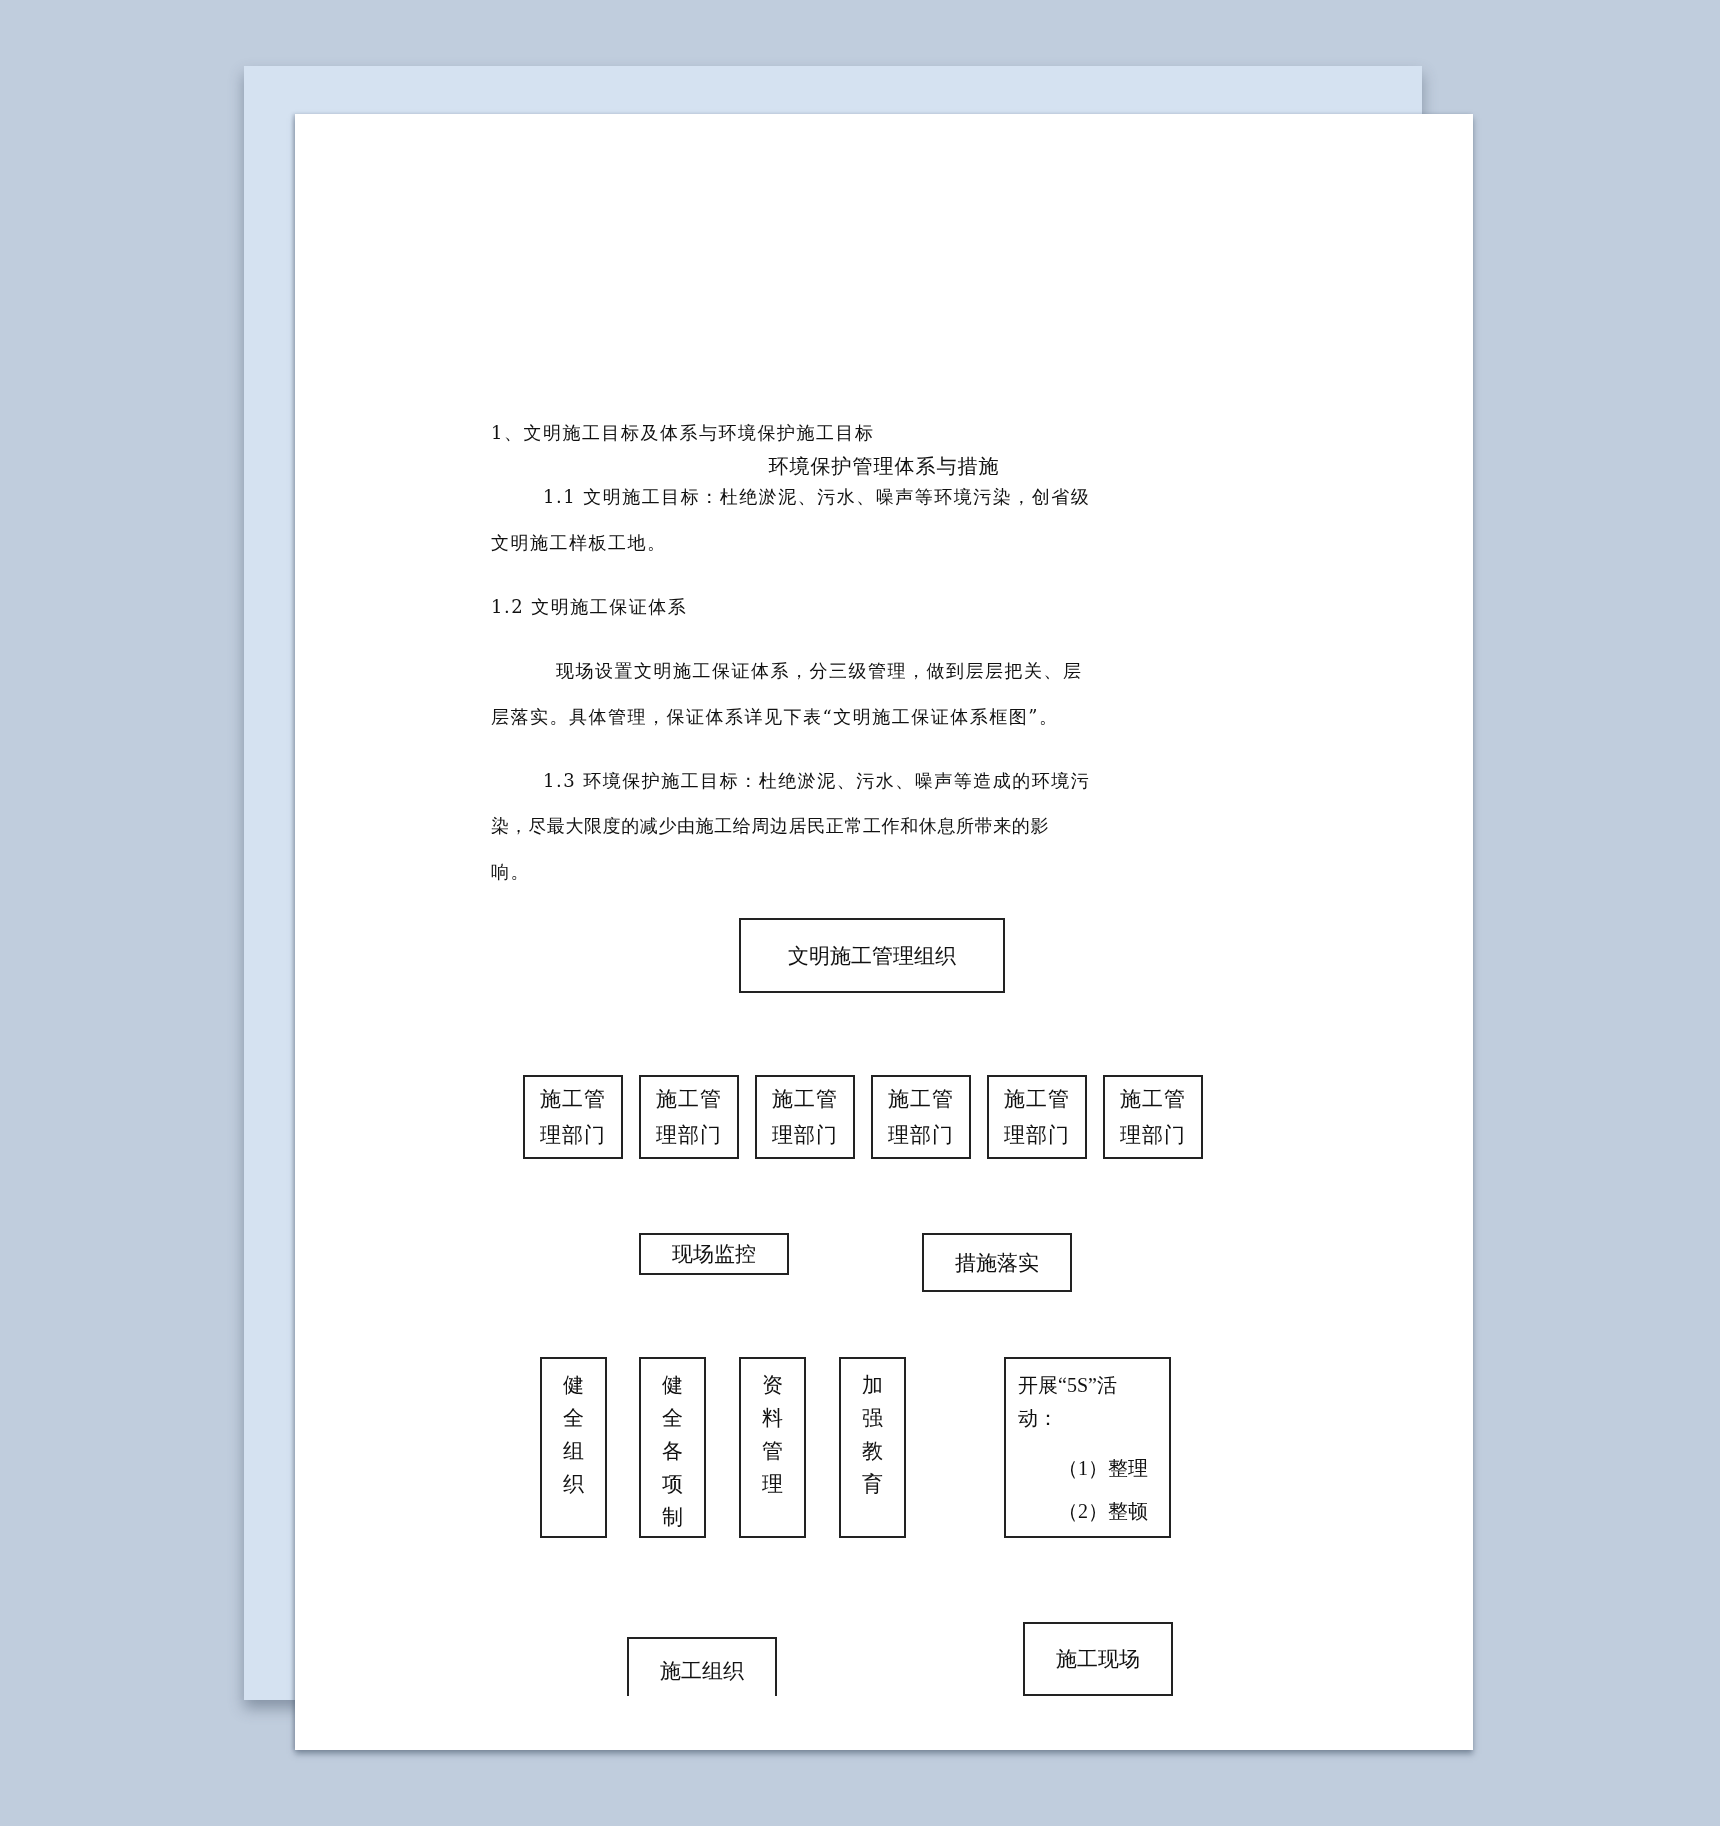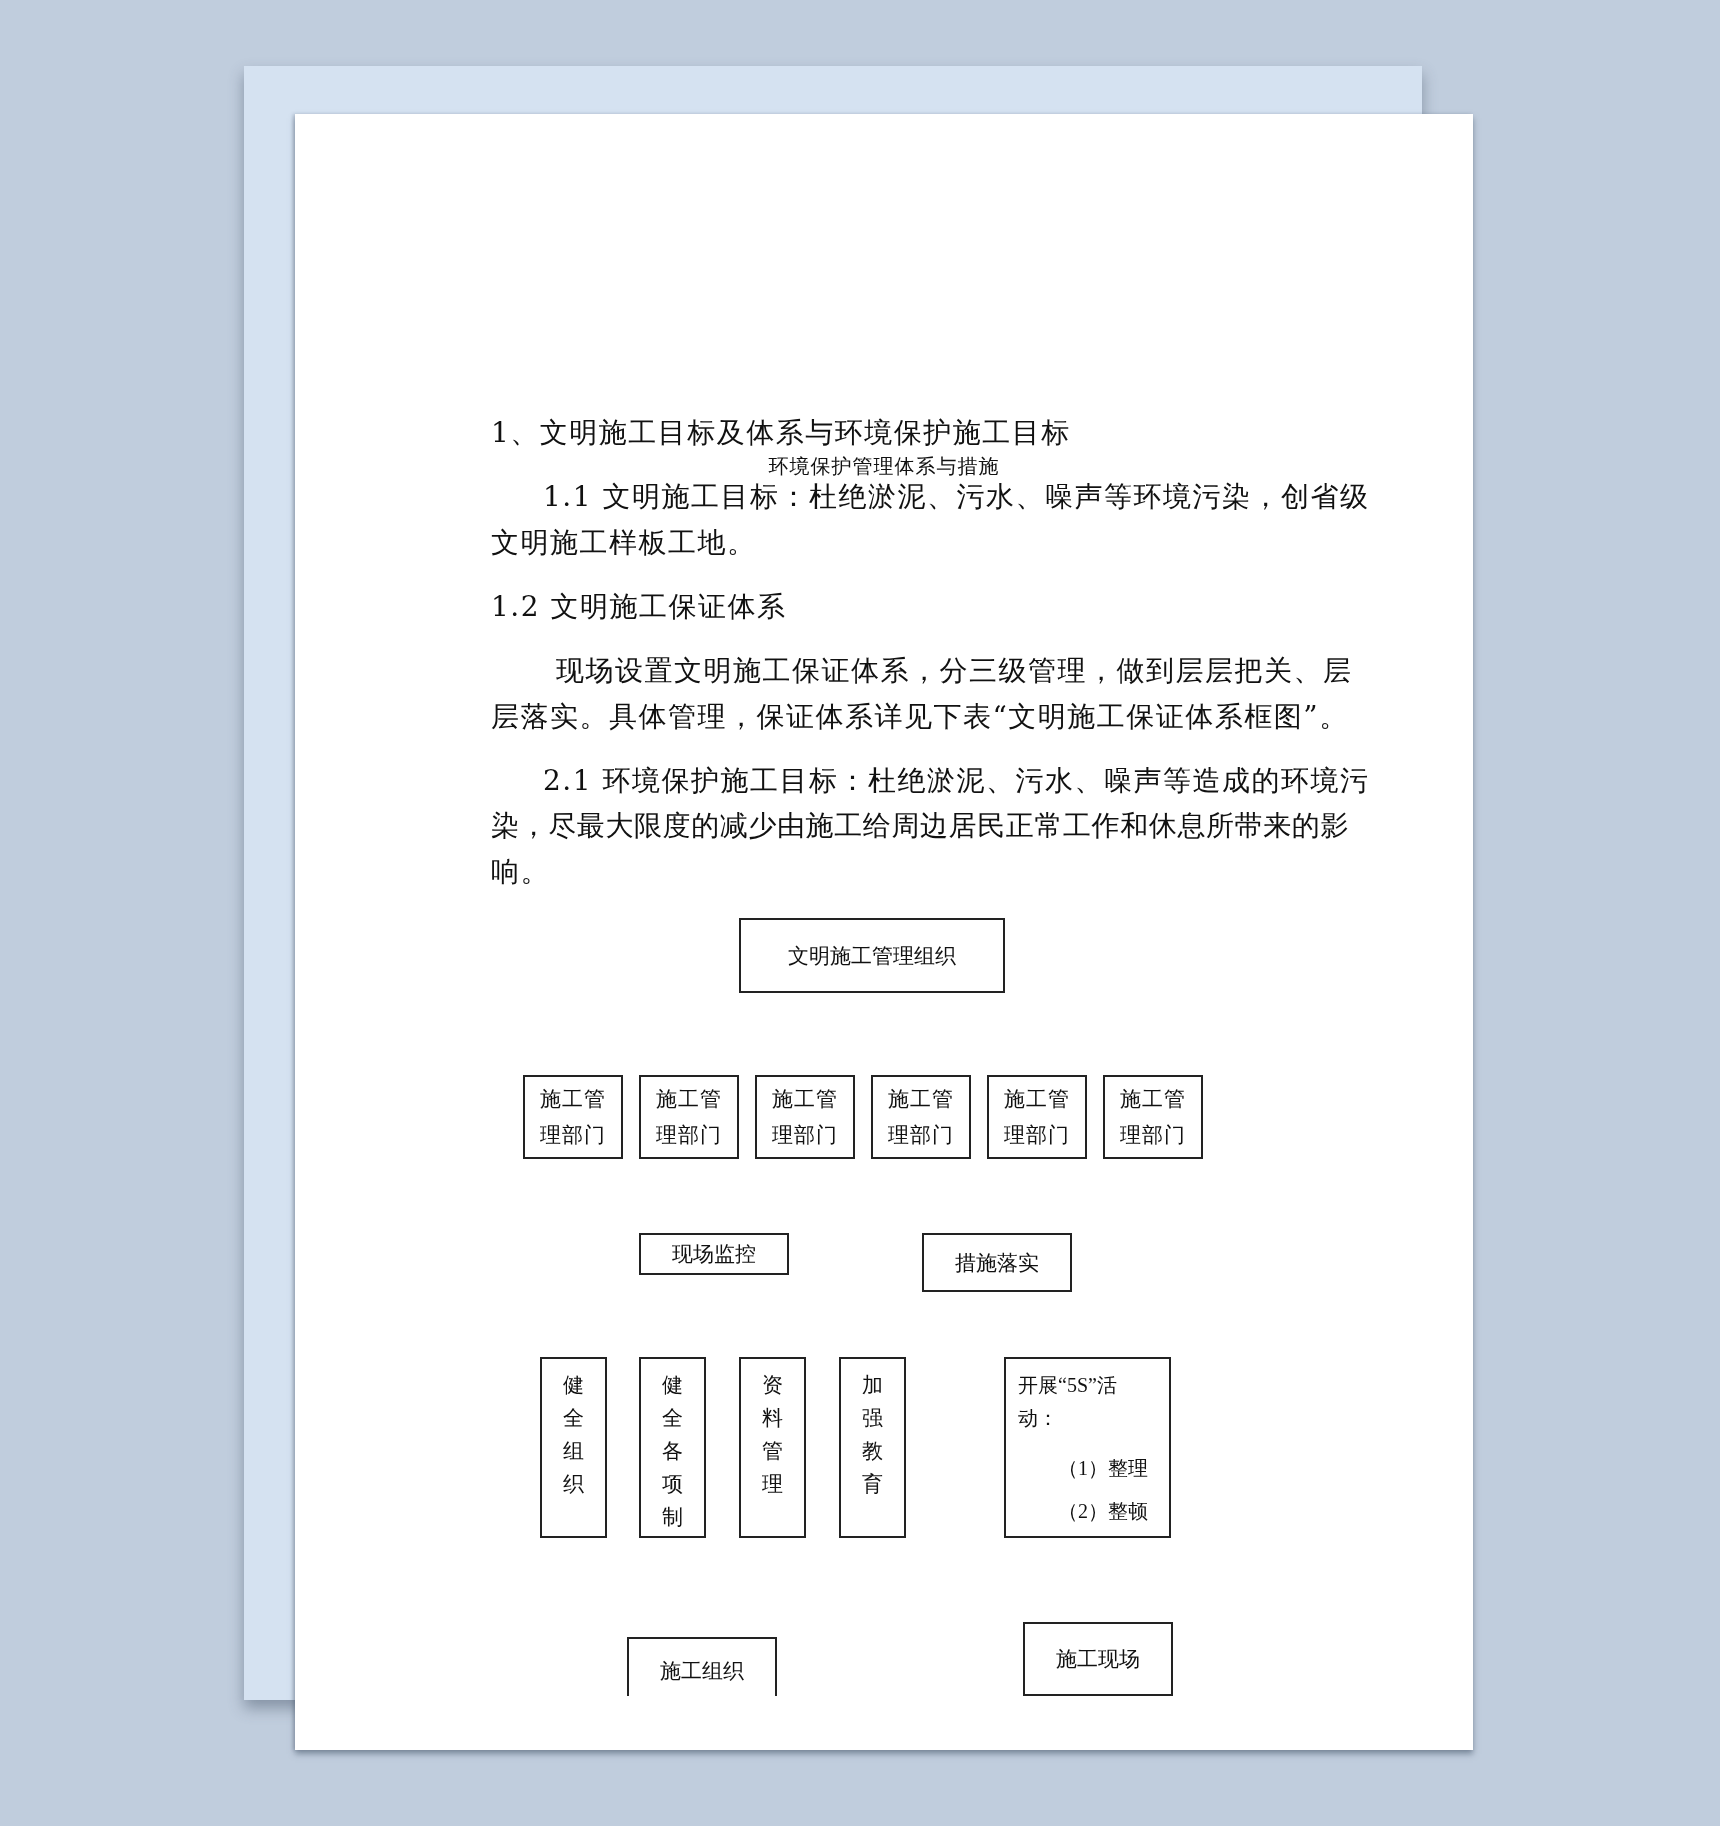--- a/index.html
+++ b/index.html
@@ -18,21 +18,21 @@
     position:absolute; left:295px; top:114px; width:1178px; height:1636px;
     background:#ffffff;
     box-shadow: 0 4px 6px rgba(70,85,105,0.55), -2px 0 3px rgba(90,105,125,0.25);
     overflow:hidden;
   }
   .abs { position:absolute; white-space:nowrap; }
   .title {
     left:0; width:1178px; top:334px; text-align:center;
     font-size:20px; line-height:36px; letter-spacing:1px;
   }
-  .line { font-size:28px; line-height:30px; letter-spacing:1.5px; }
+  .line { font-size:18px; line-height:30px; letter-spacing:1.5px; }
   .box {
     position:absolute; border:2px solid #222; box-sizing:border-box;
     background:#fff; display:flex; align-items:center; justify-content:center;
     font-size:21px; color:#111;
   }
   .box.two { flex-direction:column; line-height:36px; letter-spacing:1px; }
   .box.vert { flex-direction:column; justify-content:flex-start; padding-top:10px; line-height:33px; }
   .box.five { flex-direction:column; align-items:flex-start; justify-content:flex-start;
               padding:10px 0 0 12px; line-height:33px; font-size:20px; }
   .box.five .item { padding-left:40px; margin-top:17px; line-height:33px; }
@@ -46,21 +46,21 @@
 <div class="page">
 
   <div class="abs title">环境保护管理体系与措施</div>
 
   <div class="abs line" style="left:196px; top:304px;">1、文明施工目标及体系与环境保护施工目标</div>
   <div class="abs line" style="left:248px; top:368px;">1.1 文明施工目标：杜绝淤泥、污水、噪声等环境污染，创省级</div>
   <div class="abs line" style="left:196px; top:414px;">文明施工样板工地。</div>
   <div class="abs line" style="left:196px; top:478px;">1.2 文明施工保证体系</div>
   <div class="abs line" style="left:261px; top:542px;">现场设置文明施工保证体系，分三级管理，做到层层把关、层</div>
   <div class="abs line" style="left:196px; top:588px;">层落实。具体管理，保证体系详见下表“文明施工保证体系框图”。</div>
-  <div class="abs line" style="left:248px; top:652px;">2.1 环境保护施工目标：杜绝淤泥、污水、噪声等造成的环境污</div>
+  <div class="abs line" style="left:248px; top:652px;">1.3 环境保护施工目标：杜绝淤泥、污水、噪声等造成的环境污</div>
   <div class="abs line" style="left:196px; top:697px; letter-spacing:0.6px;">染，尽最大限度的减少由施工给周边居民正常工作和休息所带来的影</div>
   <div class="abs line" style="left:196px; top:743px;">响。</div>
 
   <div class="box" style="left:444px; top:804px; width:266px; height:75px;">
     <span>文明施工管理组织</span>
   </div>
 
   <div class="box two" style="left:228px; top:961px; width:100px; height:84px;">
     <span>施工管</span>
     <span>理部门</span>

